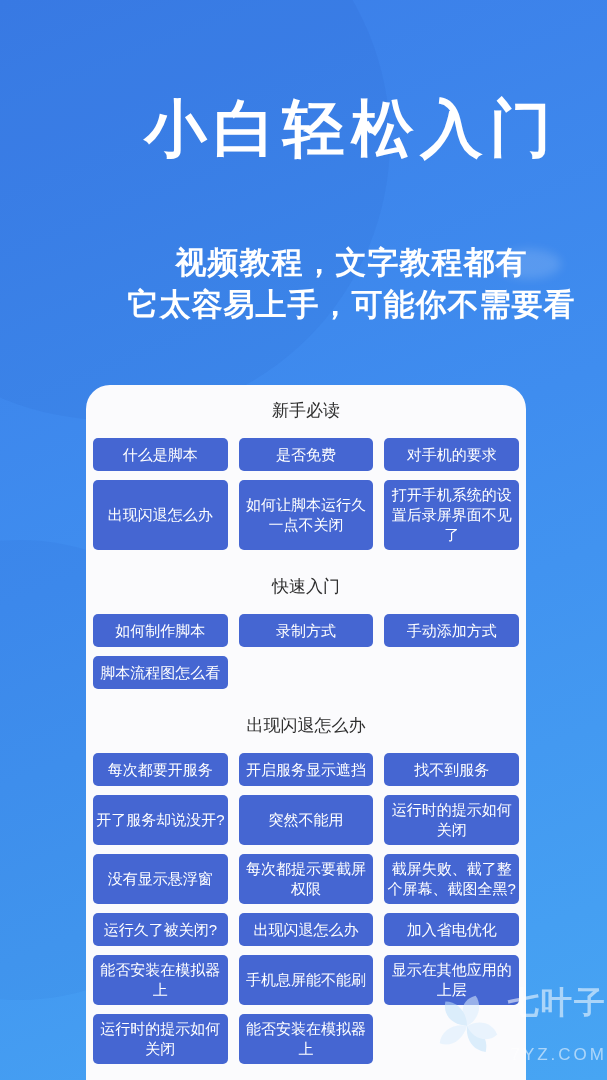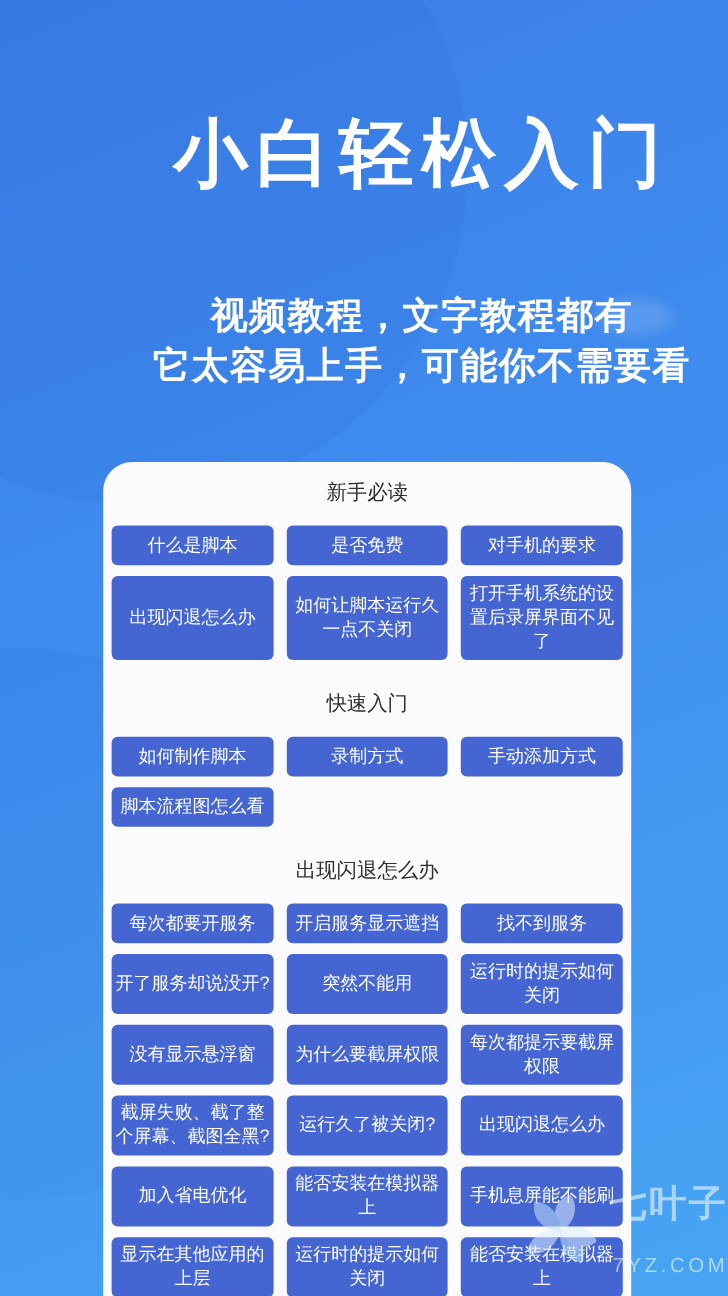--- a/index.html
+++ b/index.html
@@ -148,21 +148,20 @@
         <div class="section">
           <div class="section-title">出现闪退怎么办</div>
           <div class="btn-grid">
             <button class="faq-btn">每次都要开服务</button>
             <button class="faq-btn">开启服务显示遮挡</button>
             <button class="faq-btn">找不到服务</button>
             <button class="faq-btn">开了服务却说没开?</button>
             <button class="faq-btn">突然不能用</button>
             <button class="faq-btn">运行时的提示如何关闭</button>
             <button class="faq-btn">没有显示悬浮窗</button>
-            <button class="faq-btn">为什么要截屏权限</button>
             <button class="faq-btn">每次都提示要截屏权限</button>
             <button class="faq-btn">截屏失败、截了整个屏幕、截图全黑?</button>
             <button class="faq-btn">运行久了被关闭?</button>
             <button class="faq-btn">出现闪退怎么办</button>
             <button class="faq-btn">加入省电优化</button>
             <button class="faq-btn">能否安装在模拟器上</button>
             <button class="faq-btn">手机息屏能不能刷</button>
             <button class="faq-btn">显示在其他应用的上层</button>
             <button class="faq-btn">运行时的提示如何关闭</button>
             <button class="faq-btn">能否安装在模拟器上</button>

